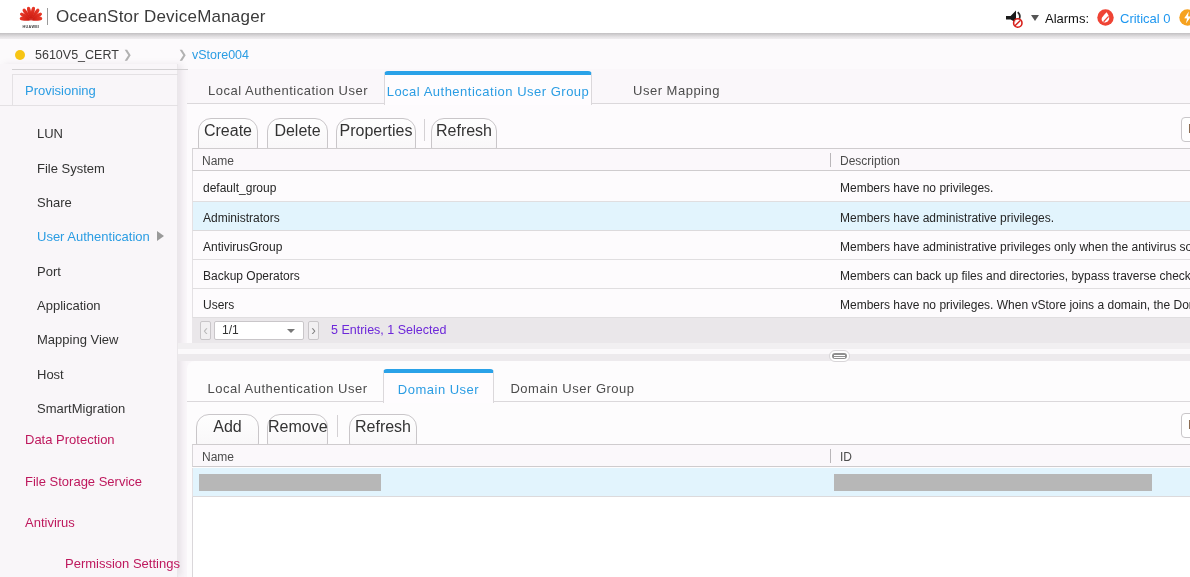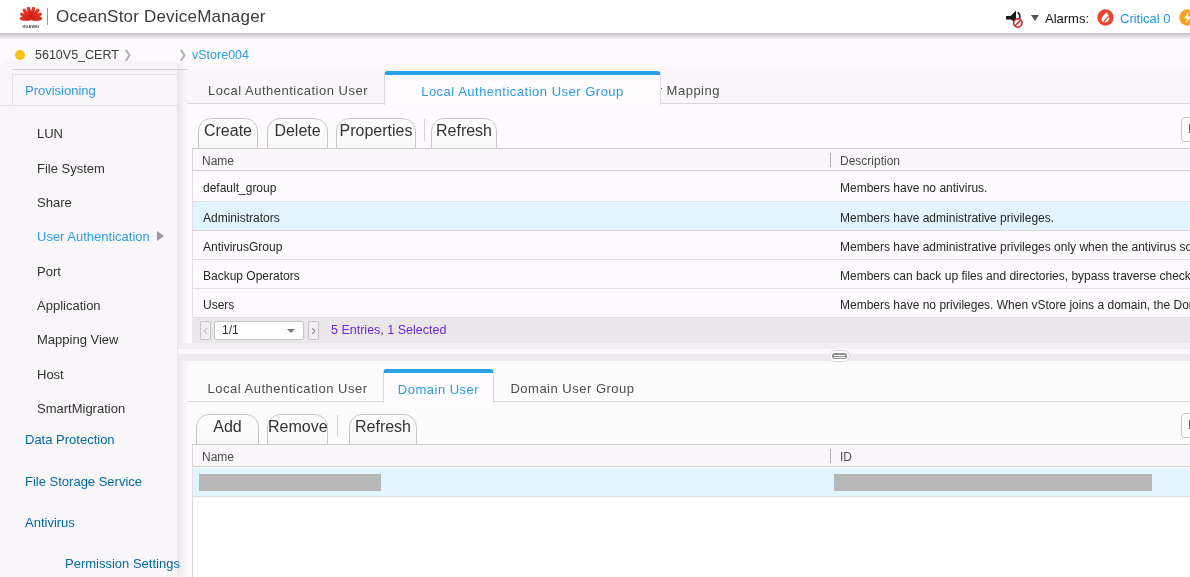--- a/index.html
+++ b/index.html
@@ -22,21 +22,21 @@
   #bcdot { left:15px; top:50px; width:10px; height:10px; border-radius:50%; background:#f7c515; }
   .bc { top:48px; font-size:12.5px; }
   .bcsep { top:48px; font-size:11px; color:#b2b2b2; }
 
   
   #sidebar { left:0; top:64px; width:178px; height:513px; background:#f9f6f9;
     border-right:1px solid #eae7ea; box-shadow:4px 0 6px rgba(120,110,120,0.13); }
   #sb-line-top { left:12px; top:74px; width:166px; height:1px; background:#e4e1e4; }
   #sb-line-bot { left:0px; top:105px; width:178px; height:1px; background:#e4e1e4; }
   #sb-line-left { left:12px; top:74px; width:1px; height:31px; background:#e4e1e4; }
-  .sbh { left:25px; font-size:13px; color:#0369a1; }
+  .sbh { left:25px; font-size:13px; color:#be185d; }
   .sbi { left:37px; font-size:13px; color:#333; }
   .blue { color:#2b9de3; }
   #ua-arrow { left:157px; top:231px; width:0; height:0; border-top:5px solid transparent; border-bottom:5px solid transparent; border-left:7px solid #9a9a9a; }
 
   
   .tabstrip { left:187px; width:1003px; height:31px; border-bottom:1px solid #dbd8db; }
   .tab { position:absolute; top:0; height:31px; line-height:36px; text-align:center;
     font-size:13px; letter-spacing:0.5px; color:#4c4c4c; }
   .tab.active { background:#fefcfe; border:1px solid #dbd8db; border-bottom:none;
     border-top:4px solid #2aa2e8; border-radius:4px 4px 0 0; color:#2b9de3;
@@ -164,38 +164,38 @@
 <div class="abs sbi" style="top:367px;">Host</div>
 <div class="abs sbi" style="top:401px;">SmartMigration</div>
 <div class="abs sbh" style="top:432px;">Data Protection</div>
 <div class="abs sbh" style="top:474px;">File Storage Service</div>
 <div class="abs sbh" style="top:515px;">Antivirus</div>
 <div class="abs sbh" style="top:556px;margin-left:40px;">Permission Settings</div>
 
 <div class="abs" id="panel-top"></div>
 <div class="abs tabstrip" style="top:73px;">
   <div class="tab" style="left:5px; width:192px;">Local Authentication User</div>
-  <div class="tab active" style="left:197px; width:277px;">Local Authentication User Group</div>
+  <div class="tab active" style="left:197px; width:208px;">Local Authentication User Group</div>
   <div class="tab" style="left:433px; width:113px;">User Mapping</div>
 </div>
 <div class="abs btn" style="left:198px; top:118px; width:60px;">Create</div>
 <div class="abs btn" style="left:267px; top:118px; width:61px;">Delete</div>
 <div class="abs btn" style="left:336px; top:118px; width:80px;">Properties</div>
 <div class="abs btnsep" style="left:424px; top:119px;"></div>
 <div class="abs btn" style="left:431px; top:118px; width:66px;">Refresh</div>
 <div class="abs nbox" style="top:117px;">N</div>
 
 <div class="abs thead" style="top:148px;">
   <div class="th" style="left:9px;">Name</div>
   <div class="coldiv" style="left:637px;"></div>
   <div class="th" style="left:647px;">Description</div>
 </div>
 <div class="abs row" style="top:171px; height:31px; line-height:35px;">
     <span class="cell1">default_group</span>
-    <span class="cell2">Members have no antivirus.</span>
+    <span class="cell2">Members have no privileges.</span>
   </div>
 <div class="abs row sel" style="top:202px;">
     <span class="cell1">Administrators</span>
     <span class="cell2">Members have administrative privileges.</span>
   </div>
 <div class="abs row" style="top:231px;">
     <span class="cell1">AntivirusGroup</span>
     <span class="cell2">Members have administrative privileges only when the antivirus software is installed.</span>
   </div>
 <div class="abs row" style="top:260px;">

